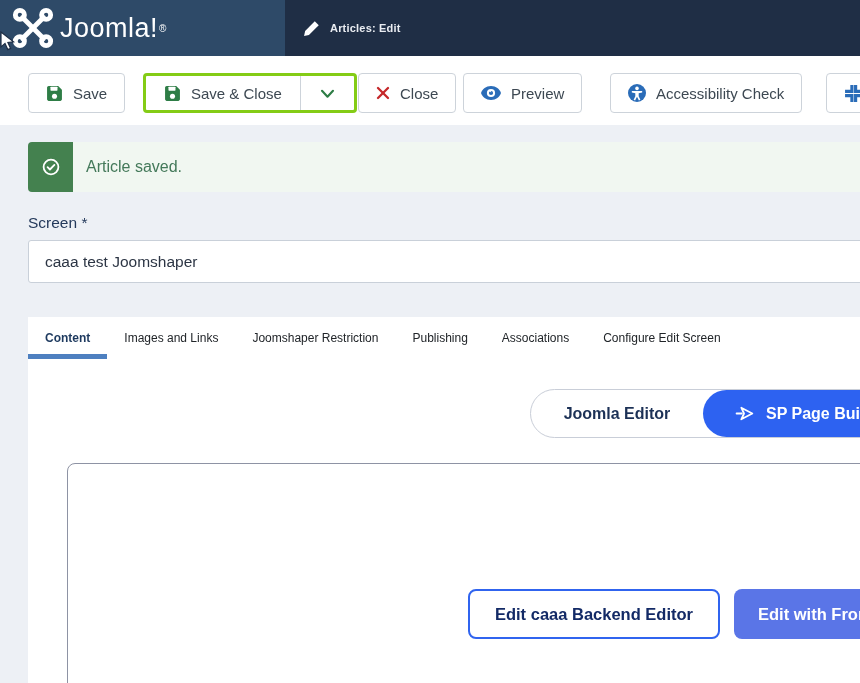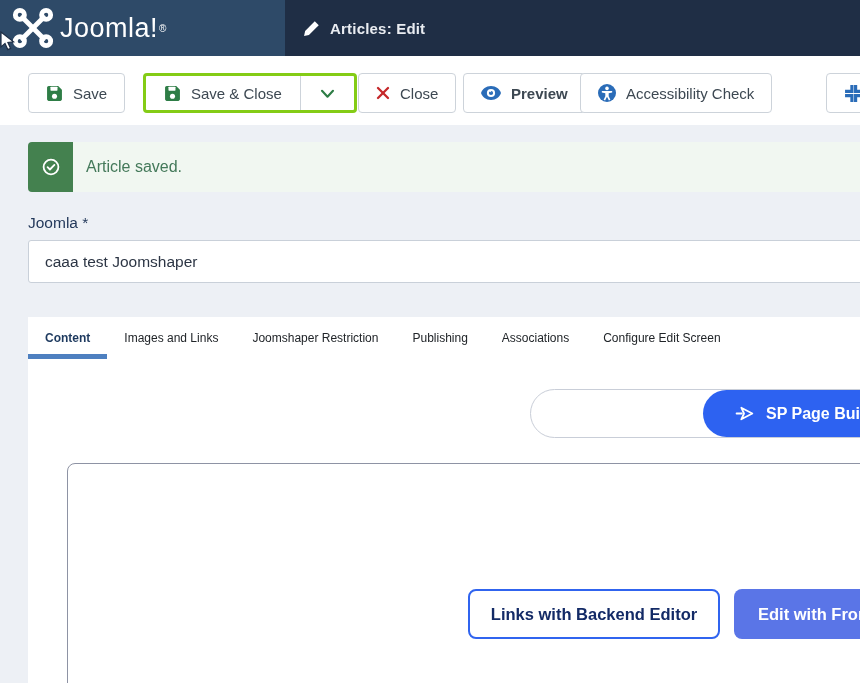--- a/index.html
+++ b/index.html
@@ -9,21 +9,21 @@
   
   .header { position:absolute; top:0; left:0; width:100%; height:56px; background:#1f2e45; }
   .header-left { position:absolute; top:0; left:0; width:285px; height:56px; background:#2e4a68;
                  display:flex; align-items:center; padding-left:12px; }
   .brand-logo { width:42px; height:42px; flex:0 0 auto; }
   .brand-text { color:#ffffff; font-size:27px; font-weight:400; letter-spacing:.5px; margin-left:6px; }
   .brand-reg { color:#ffffff; font-size:10px; vertical-align:super; margin-left:1px; }
   .header-right { position:absolute; top:0; left:285px; right:0; height:56px;
                   display:flex; align-items:center; padding-left:18px; }
   .pencil-icon { width:17px; height:17px; margin-right:10px; }
-  .page-title { color:#e9ecf1; font-size:15px; font-weight:600; letter-spacing:.2px; }
+  .page-title { color:#e9ecf1; font-size:11px; font-weight:600; letter-spacing:.2px; }
 
   
   .toolbar { position:absolute; top:56px; left:0; width:100%; height:69px; background:#ffffff; }
   .tbtn { position:absolute; top:17px; height:40px; background:#fff; border:1px solid #cdd3da;
           border-radius:4px; display:flex; align-items:center; gap:10px; padding:0 17px;
           font-size:15px; color:#3d4852; cursor:pointer; white-space:nowrap; }
   .tbtn svg { flex:0 0 auto; }
   .split-group { position:absolute; top:17px; left:143px; height:40px; display:flex;
                  border:3px solid #84cc16; border-radius:4px; background:#fff; }
   .split-main { display:flex; align-items:center; gap:10px; padding:0 18px; font-size:15px;
@@ -138,31 +138,31 @@
     <button class="tbtn" style="left:358px;justify-content:center;">
       <svg width="14" height="14" viewBox="0 0 14 14">
         <g stroke="#c5282a" stroke-width="2.3" stroke-linecap="round">
           <line x1="2" y1="2" x2="12" y2="12"></line>
           <line x1="12" y1="2" x2="2" y2="12"></line>
         </g>
       </svg>
       <span>Close</span>
     </button>
 
-    <button class="tbtn" style="left:463px;font-weight:bold;">
+    <button class="tbtn" style="left:463px;">
       <svg width="20" height="14" viewBox="0 0 20 14">
         <path d="M10 0C5 0 1.4 3.1 0 7c1.4 3.9 5 7 10 7s8.6-3.1 10-7c-1.4-3.9-5-7-10-7z" fill="#2a6cb8"></path>
         <circle cx="10" cy="7" r="4.1" fill="#ffffff"></circle>
         <circle cx="10" cy="7" r="2.1" fill="#2a6cb8"></circle>
         <path d="M8.3 5.2a1.2 1.2 0 011.6 1" fill="none" stroke="#ffffff" stroke-width="1"></path>
       </svg>
       <span>Preview</span>
     </button>
 
-    <button class="tbtn" style="left:580px;">
+    <button class="tbtn" style="left:610px;">
       <svg width="18" height="18" viewBox="0 0 16 16">
         <circle cx="8" cy="8" r="8" fill="#2a6cb8"></circle>
         <circle cx="8" cy="3.9" r="1.6" fill="#ffffff"></circle>
         <path d="M3.4 6.2h9.2v1.3L9.5 8.2v2.6l1.5 3.1-1.3.7L8 11.3l-1.7 3.3-1.3-.7 1.5-3.1V8.2L3.4 7.5z" fill="#ffffff"></path>
       </svg>
       <span>Accessibility Check</span>
     </button>
 
     <button class="tbtn" style="left:826px; width:110px;">
       <svg width="19" height="19" viewBox="0 0 18 18">
@@ -181,46 +181,47 @@
   <div class="alert">
     <div class="alert-icon-block">
       <svg width="20" height="20" viewBox="0 0 20 20">
         <circle cx="10" cy="10" r="7.4" fill="none" stroke="#ffffff" stroke-width="1.8"></circle>
         <path d="M6.6 10.2l2.3 2.3 4.5-4.6" fill="none" stroke="#ffffff" stroke-width="1.8" stroke-linecap="round" stroke-linejoin="round"></path>
       </svg>
     </div>
     <div class="alert-body">Article saved.</div>
   </div>
 
-  <div class="field-label">Joomla *</div>
+  <div class="field-label">Screen *</div>
   <input class="title-input" type="text" value="caaa test Joomshaper" style="">
 
   <div class="tab-panel">
     <div class="tabs">
       <div class="tab active">Content</div>
       <div class="tab">Images and Links</div>
       <div class="tab">Joomshaper Restriction</div>
       <div class="tab">Publishing</div>
       <div class="tab">Associations</div>
       <div class="tab">Configure Edit Screen</div>
     </div>
   </div>
 
   <div class="editor-toggle">
+    <div class="toggle-joomla">Joomla Editor</div>
     <div class="toggle-sp">
       <svg width="21" height="21" viewBox="0 0 20 20">
         <path d="M6 4.5l10.5 5.5L6 15.5l2.6-5.5z" fill="none" stroke="#ffffff" stroke-width="1.7" stroke-linejoin="round"></path>
         <line x1="1.5" y1="10" x2="6.5" y2="10" stroke="#ffffff" stroke-width="1.7" stroke-linecap="round"></line>
       </svg>
       <span>SP Page Builder</span>
     </div>
   </div>
 
   <div class="builder-box">
-    <button class="backend-btn">Links with Backend Editor</button>
+    <button class="backend-btn">Edit caaa Backend Editor</button>
     <button class="frontend-btn">Edit with Frontend Editor</button>
   </div>
 
   <svg class="mouse-cursor" width="16" height="22" viewBox="0 0 16 22">
     <path d="M1 1l0 15 4-3.6 2.8 6.2 2.8-1.2-2.7-6 5.6-.6z" fill="#ffffff" stroke="#1f2e45" stroke-width="1.2"></path>
   </svg>
 
 </div>
 
 </body></html>

